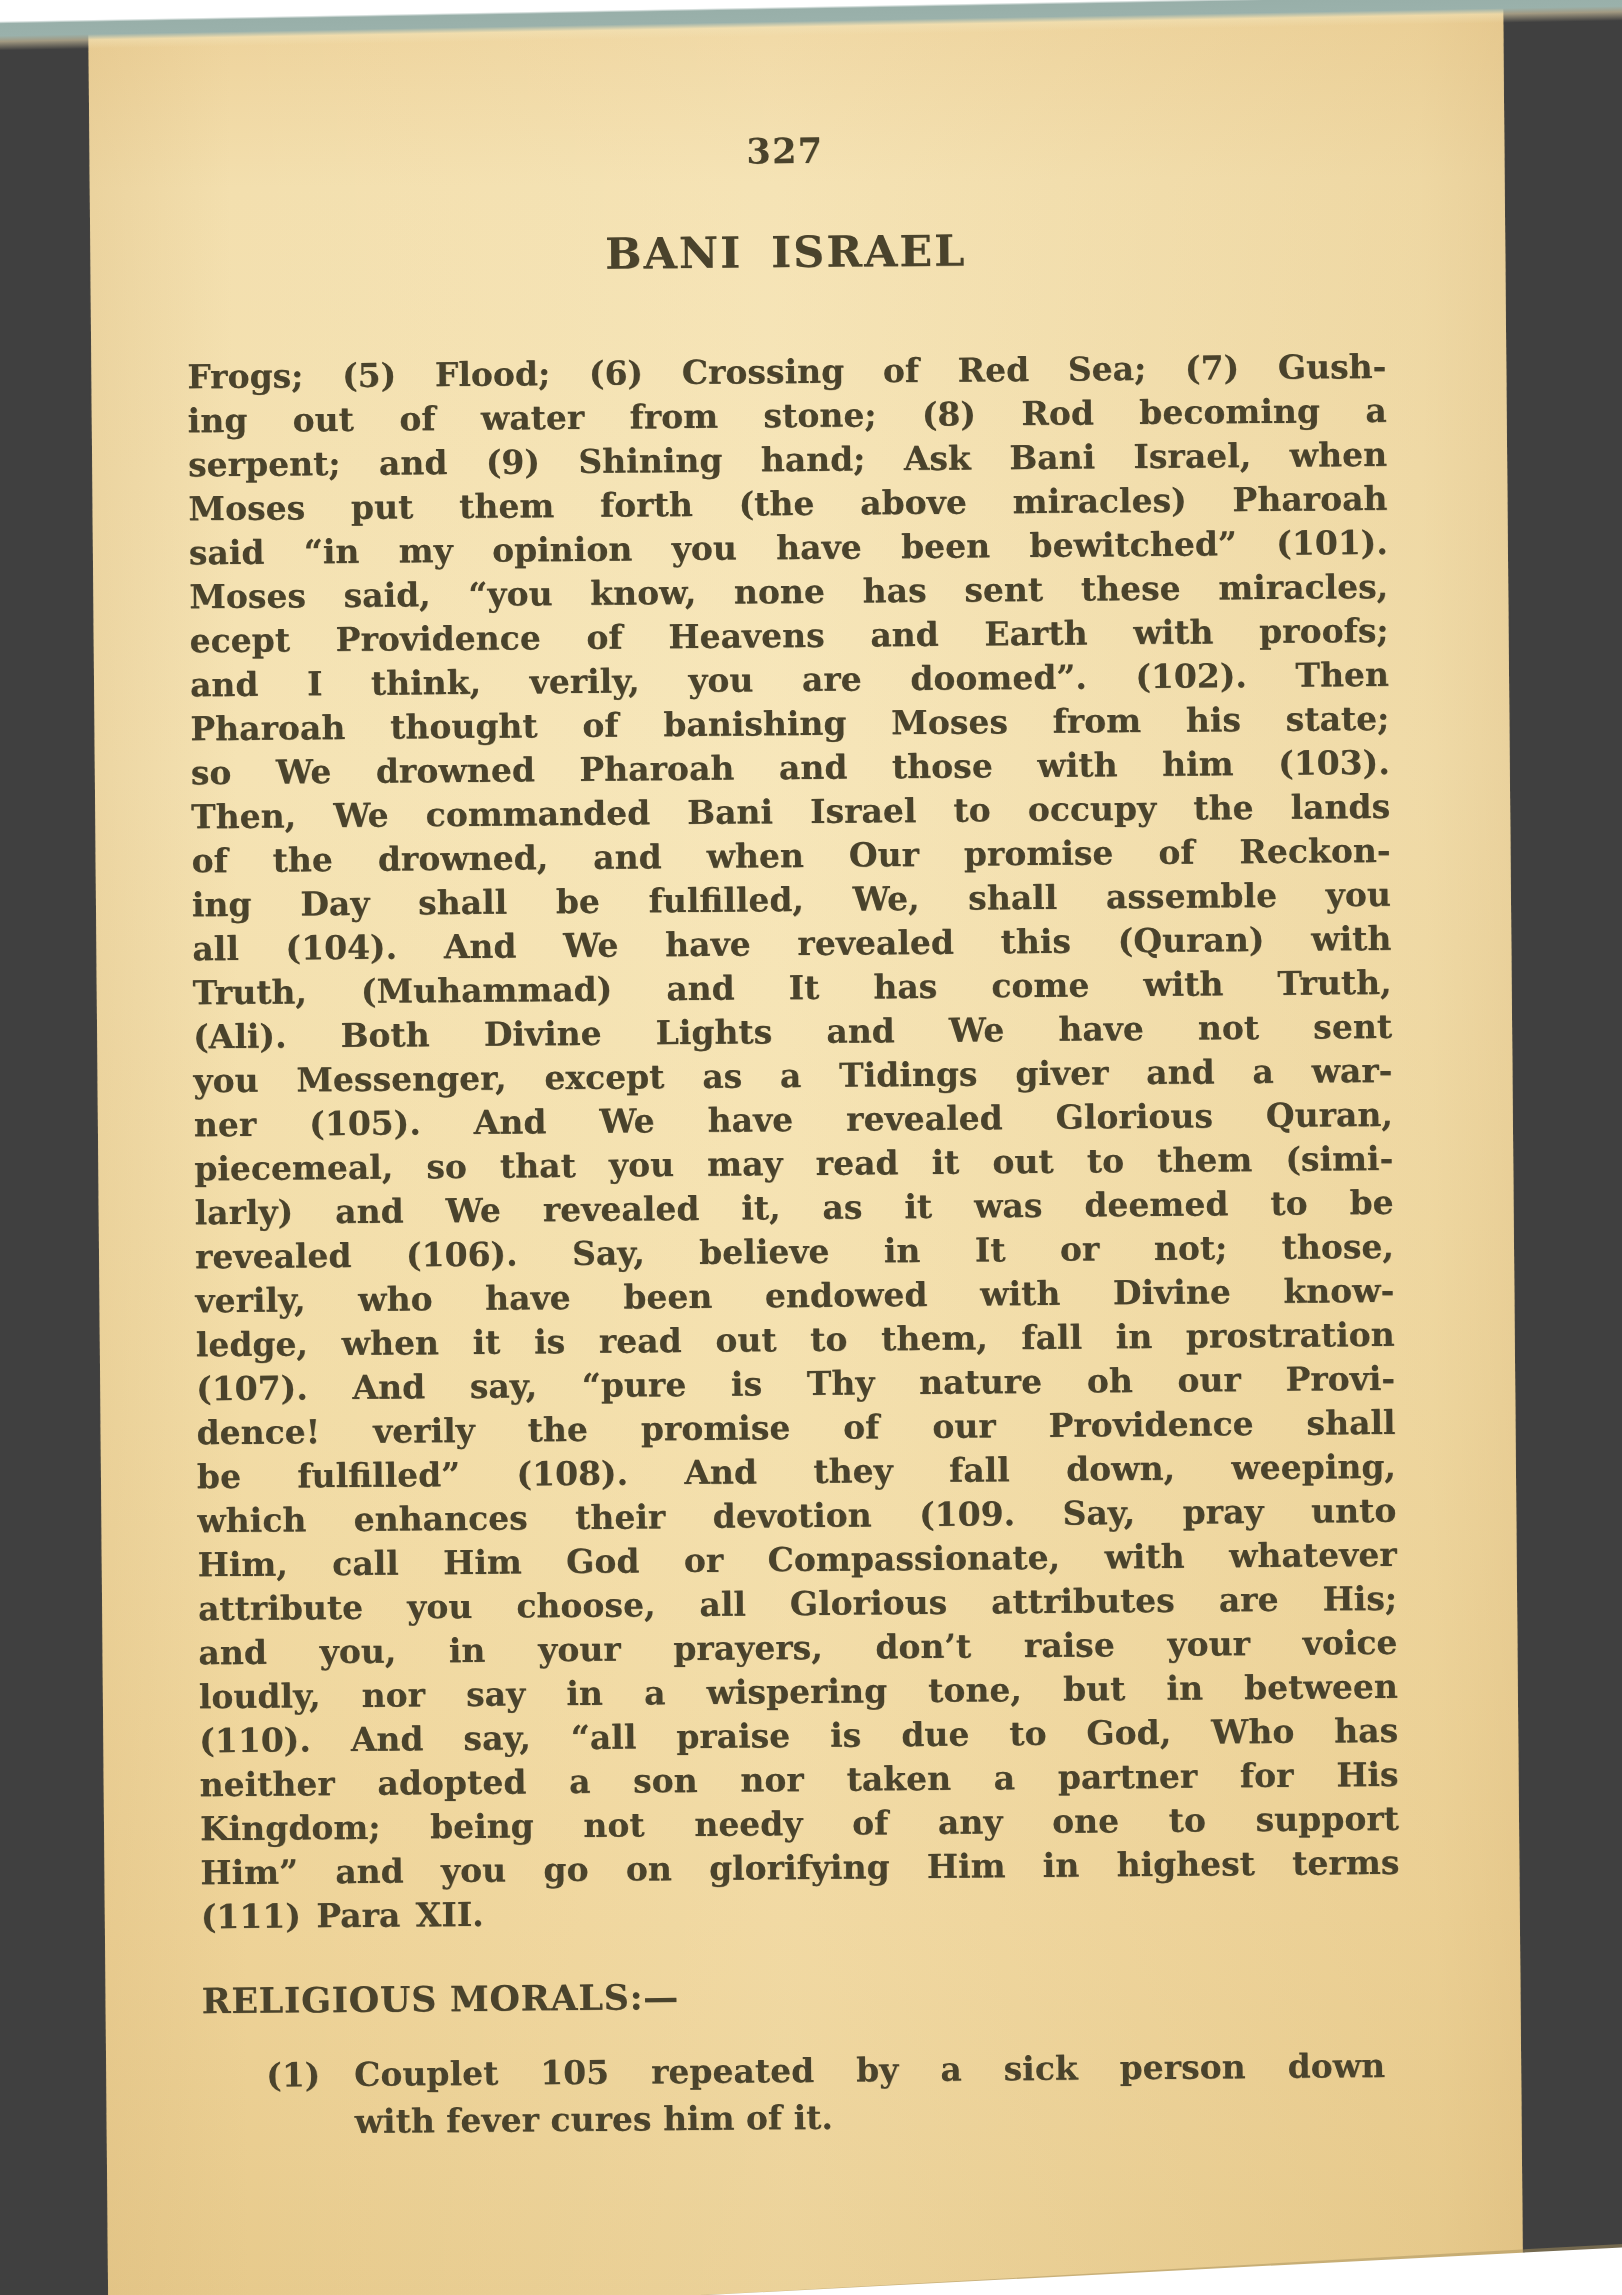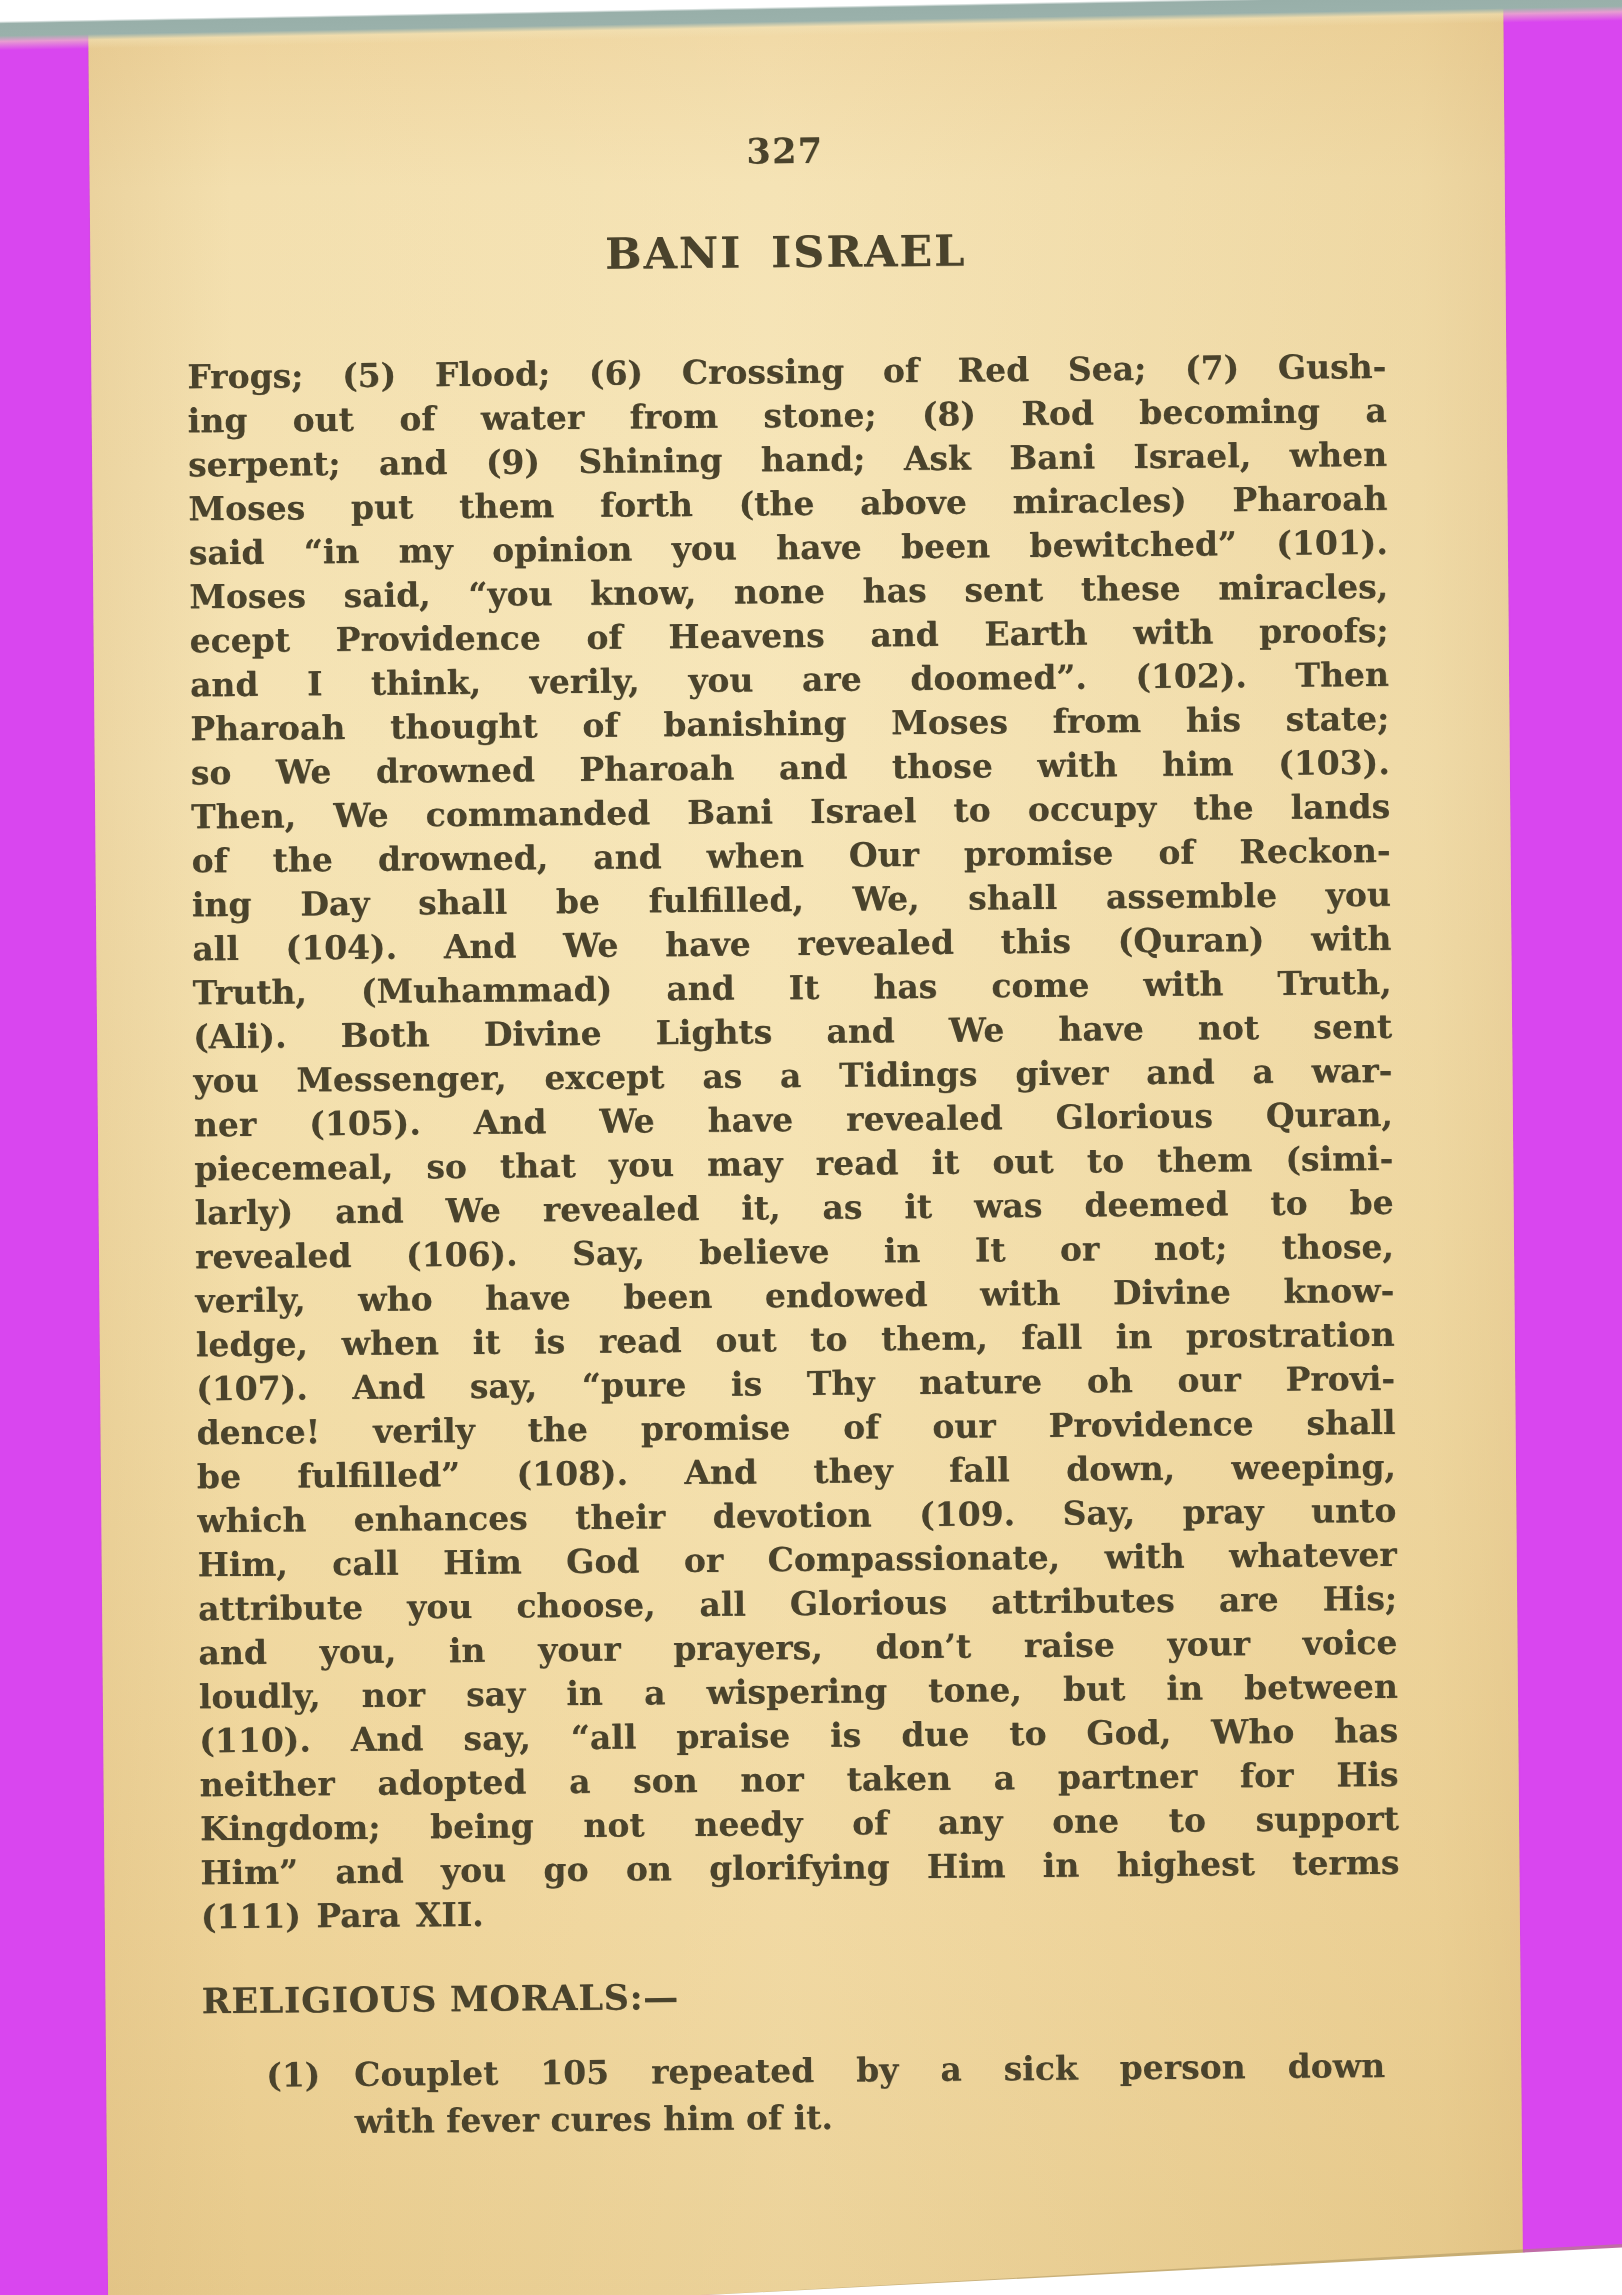--- a/index.html
+++ b/index.html
@@ -8,21 +8,21 @@
     width: 1622px;
     height: 2295px;
     background: #ffffff;
     overflow: hidden;
     font-family: "DejaVu Serif", "Liberation Serif", serif;
   }
   .canvas {
     position: relative;
     width: 1622px;
     height: 2295px;
-    background: #d946ef;
+    background: #404040;
     overflow: hidden;
   }
   
   .page {
     position: absolute;
     left: 98px;
     top: -26px;
     width: 1415px;
     height: 2320px;
     transform: rotate(-0.5deg);

